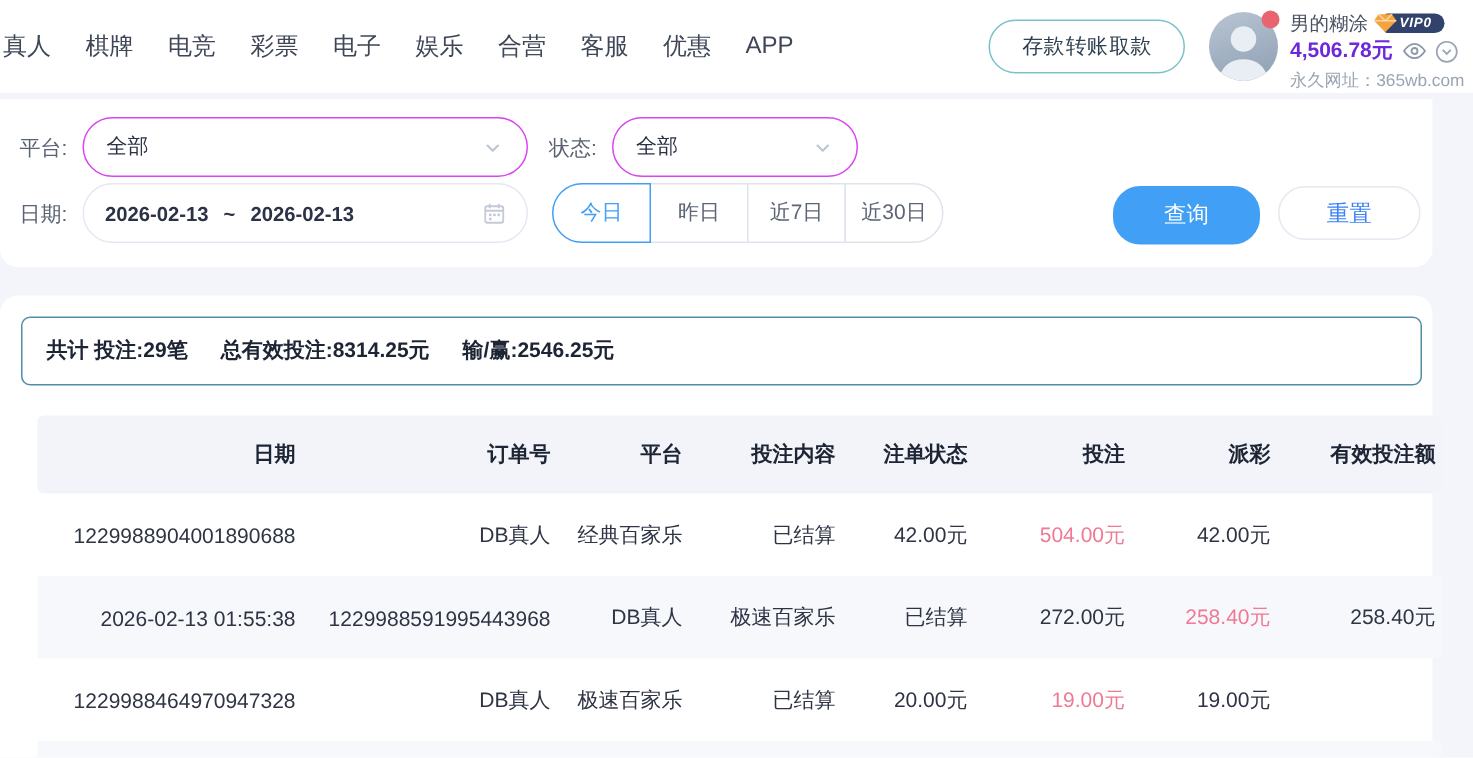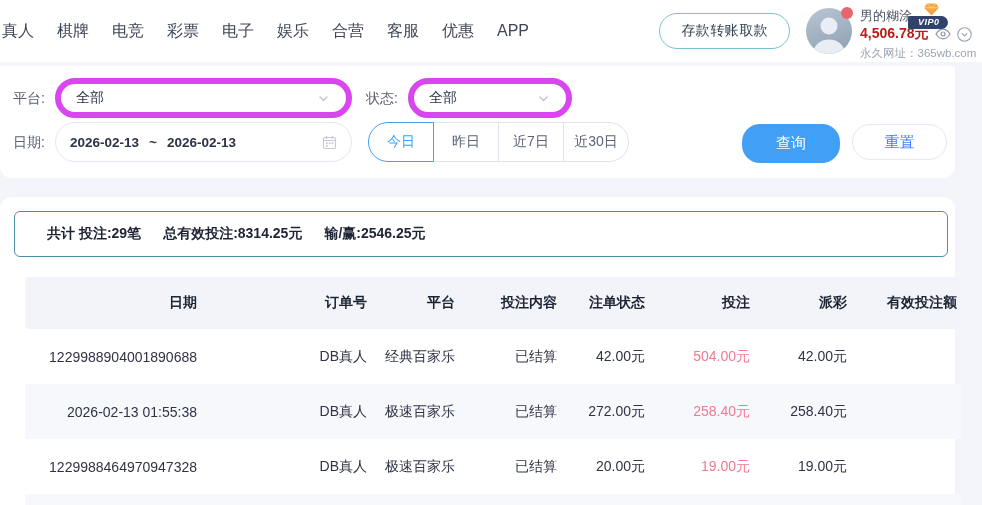--- a/index.html
+++ b/index.html
@@ -27,36 +27,36 @@
     display:flex;align-items:center;justify-content:center;gap:1px;}
   .wallet-action{font-size:14px;color:#2f4050;text-decoration:none;cursor:pointer;white-space:nowrap;}
   .avatar{position:absolute;left:806px;top:8px;width:46px;height:46px;border-radius:50%;cursor:pointer;}
   .ava-clip{position:absolute;inset:0;border-radius:50%;overflow:hidden;
     background:linear-gradient(160deg,#b9c5d3,#8d9fb3);}
   .notif-dot{position:absolute;right:-1px;top:-1px;width:12px;height:12px;border-radius:50%;
     background:var(--notification-red);}
   .user-block{position:absolute;left:860px;top:7px;width:122px;}
   .u-line1{display:flex;align-items:center;gap:4px;height:17px;}
   .u-name{font-size:13px;color:#4a5263;white-space:nowrap;}
-  .vip-badge{position:relative;display:inline-flex;align-items:center;flex-direction:column;}
+  .vip-badge{position:relative;display:inline-flex;align-items:flex-start;}
   .vip-gem{position:relative;z-index:1;}
   .vip-text{background:var(--vip-badge-navy);color:#fff;font-size:9px;font-style:italic;font-weight:bold;
     padding:2px 8px 2px 10px;margin-left:-8px;border-radius:2px 7px 7px 2px;line-height:1;letter-spacing:.5px;}
   .u-line2{display:flex;align-items:center;gap:6px;height:18px;margin-top:1px;}
-  .u-balance{font-size:14px;font-weight:bold;color:#b91c1c;white-space:nowrap;}
+  .u-balance{font-size:14px;font-weight:bold;color:#6d28d9;white-space:nowrap;}
   .icon-btn{display:inline-flex;cursor:pointer;}
   .u-line3{font-size:11.5px;color:#9aa5b3;margin-top:3px;white-space:nowrap;}
   
   .filter-card{position:absolute;top:66px;left:0;width:955px;height:112px;background:#fff;
     border-radius:0 0 12px 12px;}
   .f-label{position:absolute;font-size:14px;color:#5a6372;white-space:nowrap;}
   #platform-label{left:13px;top:24px;}
   #status-label{left:366px;top:24px;}
   #date-label{left:13px;top:68px;}
-  .select{position:absolute;height:40px;border:6px solid #d946ef;border-radius:20px;background:#fff;
+  .select{position:absolute;height:40px;border:1px solid #d946ef;border-radius:20px;background:#fff;
     display:flex;align-items:center;justify-content:space-between;padding:0 16px 0 15px;cursor:pointer;}
   .select.platform{left:55px;top:12px;width:297px;}
   .select.status{left:408px;top:12px;width:164px;}
   .sel-value{font-size:14px;color:#2b3246;}
   .date-input{position:absolute;left:55px;top:56px;width:297px;height:40px;border:1px solid #e3e8f3;
     border-radius:20px;background:#fff;display:flex;align-items:center;gap:10px;padding:0 14px;cursor:pointer;}
   .date-text{font-size:13.5px;font-weight:bold;color:#2b3246;}
   .tilde{font-size:13.5px;font-weight:bold;color:#2b3246;}
   .cal{margin-left:auto;display:inline-flex;}
   .quick-group{position:absolute;left:368px;top:56px;display:flex;}
@@ -67,21 +67,21 @@
   .quick-btn.active{color:var(--accent-blue);border-color:var(--accent-blue);position:relative;z-index:1;}
   .btn-primary{position:absolute;left:742px;top:58px;width:98px;height:39px;border-radius:18px;border:none;
     background:var(--accent-blue);color:#fff;font-size:15px;cursor:pointer;font-family:inherit;}
   .btn-plain{position:absolute;left:852px;top:58px;width:95px;height:36px;border-radius:18px;
     background:#fff;border:1px solid #e4e8f0;color:#3b82f6;font-size:15px;cursor:pointer;font-family:inherit;}
   
   .table-card{position:absolute;top:197px;left:0;width:955px;height:308px;background:#fff;
     border-radius:12px 12px 0 0;}
   .summary-box{position:absolute;left:14px;top:14px;width:934px;height:46px;
     border:1px solid var(--summary-border);border-radius:6px;background:#fff;
-    display:flex;align-items:center;gap:22px;padding:0 32px;}
+    display:flex;align-items:center;gap:22px;padding:0 16px;}
   .summary-item{font-size:14px;font-weight:bold;color:#1d2434;white-space:nowrap;}
   .bet-table{position:absolute;left:25px;top:80px;width:936px;}
   .t-row{display:grid;grid-template-columns:176px 170px 88px 102px 88px 105px 97px 110px;align-items:center;}
   .t-head{height:52px;background:#f2f4f9;border-radius:4px;}
   .th{font-size:14px;font-weight:bold;color:#1d2434;text-align:right;padding-right:4px;white-space:nowrap;}
   .t-data{height:55px;}
   .t-body .t-data:nth-of-type(even){background:#f6f8fc;}
   .td{font-size:14px;color:#2e3444;text-align:right;padding-right:4px;white-space:nowrap;}
   .td.payout{color:var(--payout-pink);}
   .t-row-partial{height:11px;background:#f6f8fc;}
@@ -224,20 +224,21 @@
           <div class="td">DB真人</div>
           <div class="td">经典百家乐</div>
           <div class="td">已结算</div>
           <div class="td">42.00元</div>
           <div class="td payout">504.00元</div>
           <div class="td">42.00元</div>
         </div>
 
         <div class="t-row t-data">
           <div class="td">2026-02-13 01:55:38</div>
+          <div class="td">1229988591995443968</div>
           <div class="td">DB真人</div>
           <div class="td">极速百家乐</div>
           <div class="td">已结算</div>
           <div class="td">272.00元</div>
           <div class="td payout">258.40元</div>
           <div class="td">258.40元</div>
         </div>
 
         <div class="t-row t-data">
           <div class="td">1229988464970947328</div>

